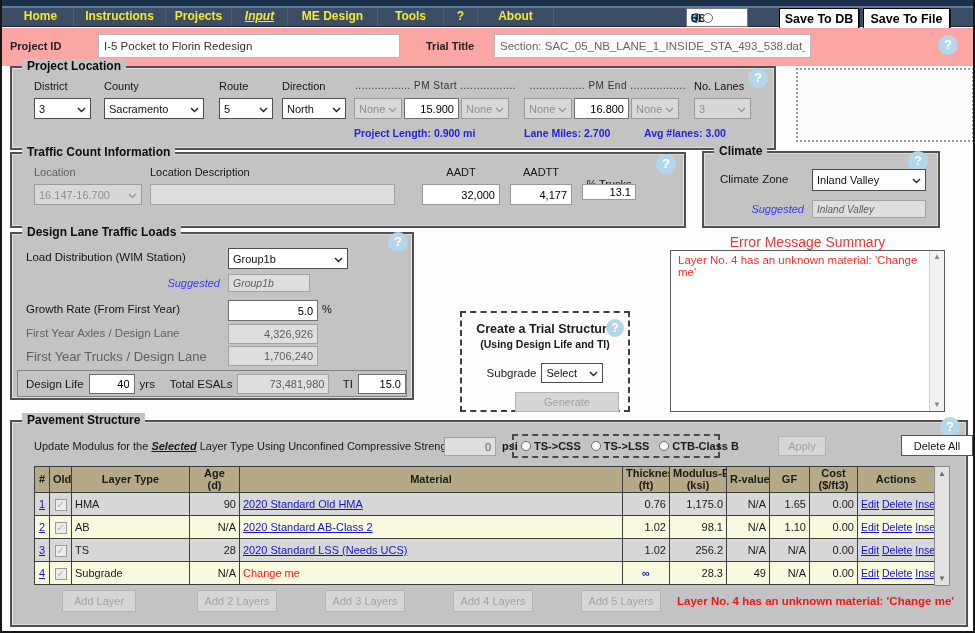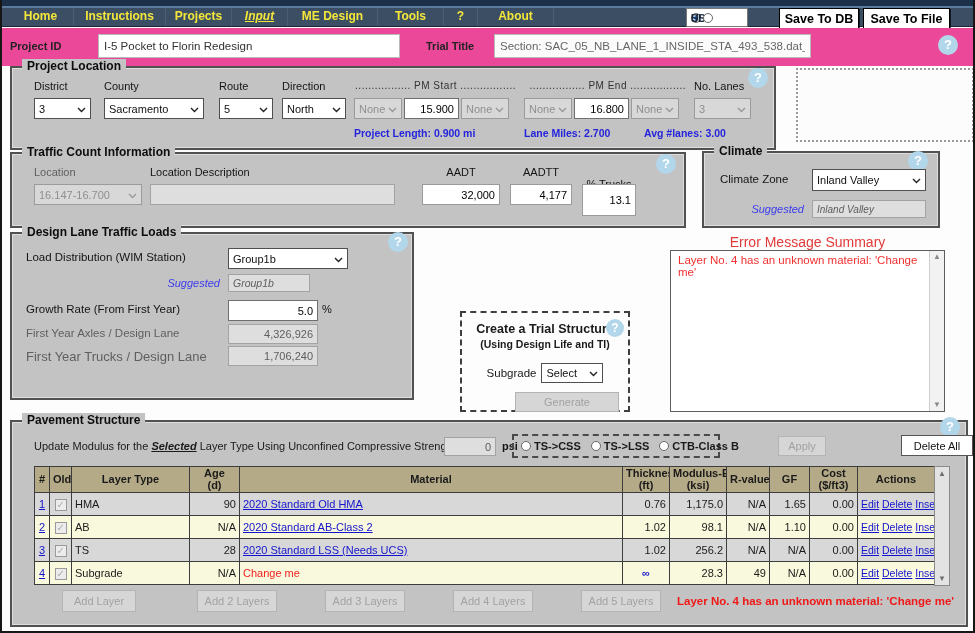--- a/index.html
+++ b/index.html
@@ -18,21 +18,21 @@
               border-right:1px solid #4b5e74; cursor:pointer; white-space:nowrap; }
   .nav-item.active { font-style:italic; text-decoration:underline; }
   .units { position:absolute; left:684px; top:0; width:62px; height:19px; background:#fff; border:1px solid #777;
            display:flex; align-items:center; gap:2px; padding:0 4px; }
   .units span.lbl { font-size:10.5px; font-weight:bold; color:#16253a; }
   .radio { width:10px; height:10px; border-radius:50%; background:#fff; border:1px solid #6a6a6a; display:inline-block; position:relative; flex:none; }
   .radio.on::after { content:""; position:absolute; left:2px; top:2px; width:4px; height:4px; border-radius:50%; background:#1a63c8; }
   .savebtn { position:absolute; top:0; height:21px; background:#fff; border:1px solid #000;
              box-shadow:1px 1px 0 rgba(0,0,0,.65); font-family:inherit; font-size:12.5px; font-weight:bold; color:#000; cursor:pointer; }
   
-  .idbar { position:absolute; left:0; top:28px; width:100%; height:38px; background:#ec4899; }
+  .idbar { position:absolute; left:0; top:28px; width:100%; height:38px; background:#fca5a5; }
   .blbl { position:absolute; font-size:11px; font-weight:bold; color:#222; }
   .tinput { position:absolute; height:24px; background:#fff; border:1px solid #b9b9b9; font-family:inherit; font-size:11.5px; color:#333; padding:0 5px; }
   .tinput.gray { color:#666; background:#fbfbfb; }
   
   .box { position:absolute; background:#c3c3c3; border:2px solid #515151; box-shadow:inset 0 0 0 1px #dedede; }
   .legend { position:absolute; top:-9px; left:10px; background:#c3c3c3; padding:0 5px; font-weight:bold; font-size:12px; color:#0d0d0d; white-space:nowrap; }
   .help { position:absolute; width:20px; height:20px; border-radius:50%; background:#b3d7ea; color:#fff;
           font-weight:bold; font-size:13px; text-align:center; line-height:20px; cursor:pointer; }
   .lbl { position:absolute; font-size:11px; color:#141414; white-space:nowrap; }
   .lbl.dim { color:#5f5f5f; }
@@ -208,21 +208,21 @@
             <path d="M1 1l3.5 3.5L8 1" stroke="#999" stroke-width="1.4" fill="none"></path>
           </svg></span>
     </div>
     <span class="lbl" style="left:138px;top:12px">Location Description</span>
     <input class="inp dis" style="left: 138px; top: 30px; width: 245px; height: 21px;" value="">
     <span class="lbl" style="left:410px;top:12px;width:78px;text-align:center">AADT</span>
     <input class="inp num" style="left: 410px; top: 30px; width: 78px; height: 21px; border-color: rgb(154, 154, 154);" value="32,000">
     <span class="lbl" style="left:498px;top:12px;width:62px;text-align:center">AADTT</span>
     <input class="inp num" style="left: 498px; top: 30px; width: 62px; height: 21px; border-color: rgb(154, 154, 154);" value="4,177">
     <span class="lbl" style="left:562px;top:24px;width:70px;text-align:center">% Trucks</span>
-    <input class="inp num" style="left: 570px; top: 30px; width: 54px; height: 32px; border-color: rgb(154, 154, 154);" value="13.1">
+    <input class="inp num" style="left: 570px; top: 30px; width: 54px; height: 16px; border-color: rgb(154, 154, 154);" value="13.1">
   </div>
 
   <div class="box" style="left:700px;top:151px;width:238px;height:77px">
     <div class="legend">Climate</div>
     <div class="help" style="right:10px;top:-2px">?</div>
     <span class="lbl" style="left:16px;top:20px;font-size:11.5px">Climate Zone</span>
     <div class="sel" style="left:108px;top:16px;width:114px;height:22px">
       <span>Inland Valley</span>
       <span><svg width="9" height="6" viewBox="0 0 9 6">
             <path d="M1 1l3.5 3.5L8 1" stroke="#222" stroke-width="1.4" fill="none"></path>
@@ -244,20 +244,31 @@
     </div>
     <span class="lbl sugg" style="left:120px;top:43px;width:88px;text-align:right">Suggested</span>
     <input class="inp dis sugg" style="left: 216px; top: 40px; width: 82px; height: 18px; font-size: 10.5px;" value="Group1b">
     <span class="lbl" style="left:14px;top:69px;font-size:11.5px">Growth Rate (From First Year)</span>
     <input class="inp num" style="left: 216px; top: 66px; width: 90px; height: 21px;" value="5.0">
     <span class="lbl" style="left:310px;top:69px">%</span>
     <span class="lbl dim" style="left:14px;top:93px;font-size:11.5px">First Year Axles / Design Lane</span>
     <input class="inp dis num" style="left: 216px; top: 90px; width: 90px;" value="4,326,926">
     <span class="lbl dim" style="left:14px;top:115px;font-size:13px">First Year Trucks / Design Lane</span>
     <input class="inp dis num" style="left: 216px; top: 112px; width: 90px; padding-left: 8px;" value="1,706,240">
+    <div class="innerbox">
+      <span class="t">Design Life</span>
+      <input style="width: 46px;" value="40">
+      <span class="t">yrs</span>
+      <span style="width:12px"></span>
+      <span class="t">Total ESALs</span>
+      <input style="width: 92px; background: rgb(222, 222, 222); color: rgb(93, 93, 93); border-color: rgb(163, 163, 163);" value="73,481,980">
+      <span style="width:8px"></span>
+      <span class="t">TI</span>
+      <input style="width: 48px;" value="15.0">
+    </div>
   </div>
 
   <div class="trialbox">
     <div class="help" style="right:4px;top:6px;width:18px;height:18px;line-height:18px;font-size:12px">?</div>
     <div class="trial-title">Create a Trial Structure</div>
     <div class="trial-sub">(Using Design Life and TI)</div>
     <div style="margin-top:13px;display:flex;justify-content:center;align-items:center;gap:5px">
       <span style="font-size:11.5px">Subgrade</span>
       <div class="sel" style="position:static;width:62px;height:20px">
         <span>Select</span>

